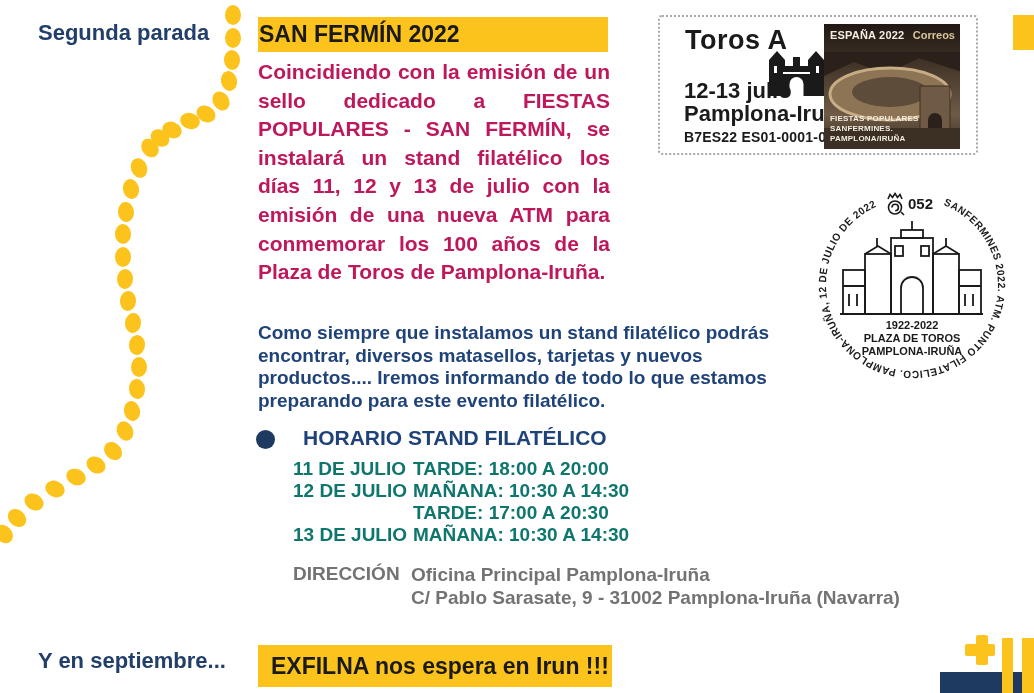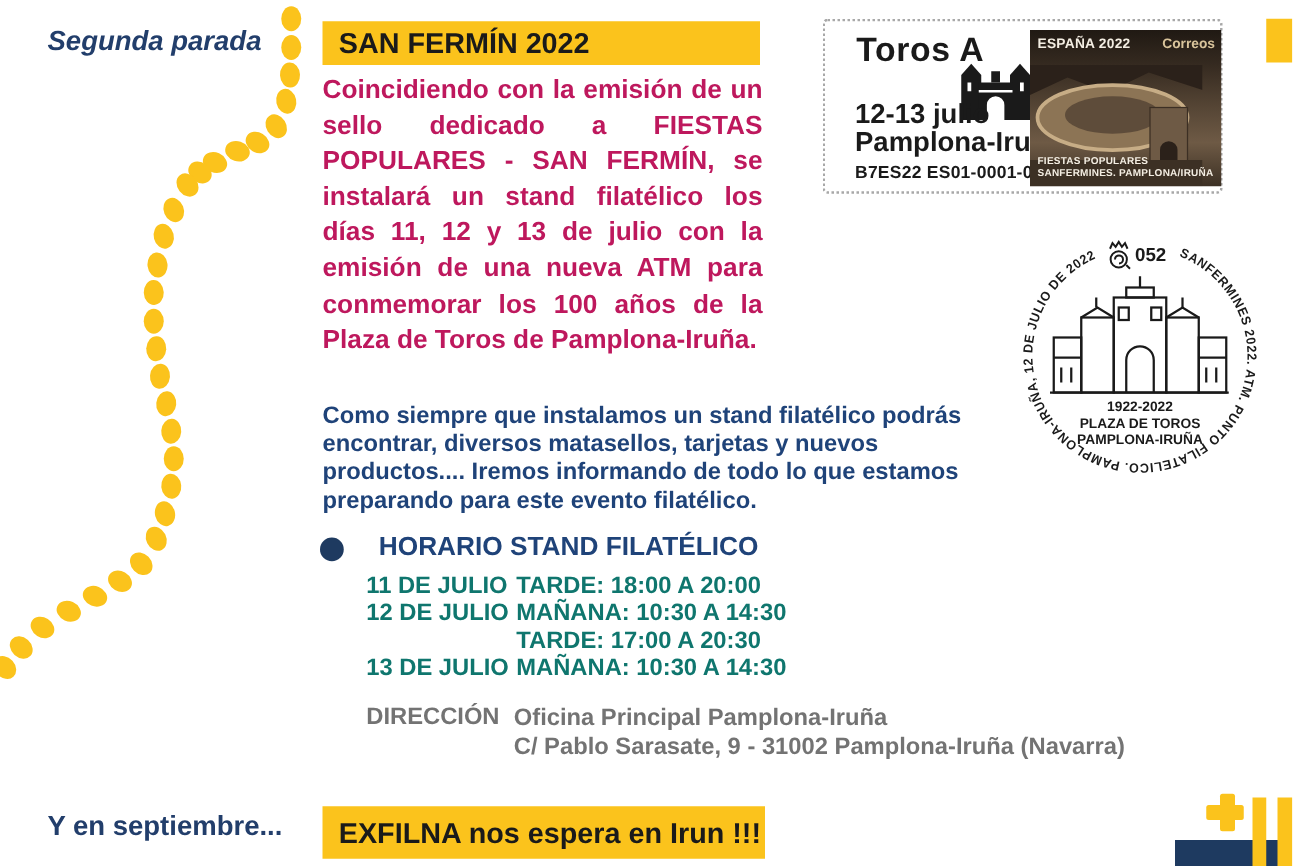--- a/index.html
+++ b/index.html
@@ -3,28 +3,28 @@
 <meta charset="utf-8">
 <style>
   * { margin:0; padding:0; box-sizing:border-box; }
   html,body { background:#fff; }
   .canvas {
     position:relative; width:1034px; height:693px; background:#ffffff;
     overflow:hidden; font-family:"Liberation Sans", sans-serif; color:#1F4076;
   }
   .abs { position:absolute; }
 
-  .segunda { left:38px; top:20px; font-size:22px; font-weight:700; color:#223E6B;font-style:italic; }
+  .segunda { left:38px; top:20px; font-size:22px; font-weight:700; color:#223E6B; }
   .y-sept  { left:38px; top:648px; font-size:22px; font-weight:700; color:#223E6B; }
 
   .band-yellow {
     background:#FBC31C; color:#1a1a1a; font-weight:800;
     display:flex; align-items:center;
   }
-  .sf-band { left:258px; top:17px; width:350px; height:35px; font-size:23px; padding-left:13px; }
+  .sf-band { left:258px; top:17px; width:350px; height:35px; font-size:23px; padding-left:1px; }
   .ex-band { left:258px; top:645px; width:354px; height:42px; font-size:23px; padding-left:13px; }
 
   .band-navy {
     left:258px; top:285px; width:351px; height:31px; background:#1E3A60;
     color:#ffffff; font-weight:800; font-size:20px; display:flex; align-items:center; padding-left:10px;
   }
 
   .para1 {
     left:258px; top:58px; width:352px; font-size:21px; font-weight:700;
     line-height:28.6px; text-align:justify; color:#be185d;
@@ -51,21 +51,21 @@
   .stamp {
     left:658px; top:15px; width:320px; height:140px; background:#ffffff;
     border:2px dotted #A8A8A8; border-radius:4px;
   }
   .tarifa   { left:25px; top:8px;  font-size:27px; font-weight:700; color:#1a1a1a; letter-spacing:.5px; }
   .st-dates { left:24px; top:61px; font-size:22px; font-weight:700; color:#1a1a1a; }
   .st-city  { left:24px; top:84px; font-size:22px; font-weight:700; color:#1a1a1a; }
   .st-code  { left:24px; top:112px; font-size:14px; font-weight:700; color:#1a1a1a; letter-spacing:.2px; }
   .st-building { left:105px; top:29px; }
   .photo {
-    left:164px; top:7px; width:153px; height:125px; overflow:hidden;
+    left:164px; top:7px; width:136px; height:125px; overflow:hidden;
     background:linear-gradient(180deg,#201913 0%,#352a20 22%,#544434 48%,#6e5a45 72%,#3c3024 100%);
   }
   .photo-top { position:absolute; top:5px; left:6px; right:5px; display:flex; justify-content:space-between; }
   .ph-esp { font-size:11px; font-weight:800; color:#f3ede2; letter-spacing:.2px; }
   .ph-cor { font-size:11px; font-weight:600; color:#D9C49B; }
   .photo-cap { position:absolute; left:6px; bottom:5px; font-size:8px; font-weight:800; color:#f3ede2; line-height:10px; letter-spacing:.2px; }
 
   .yellow-sq { left:1013px; top:15px; width:21px; height:35px; background:#FBC31C; }
 
   

